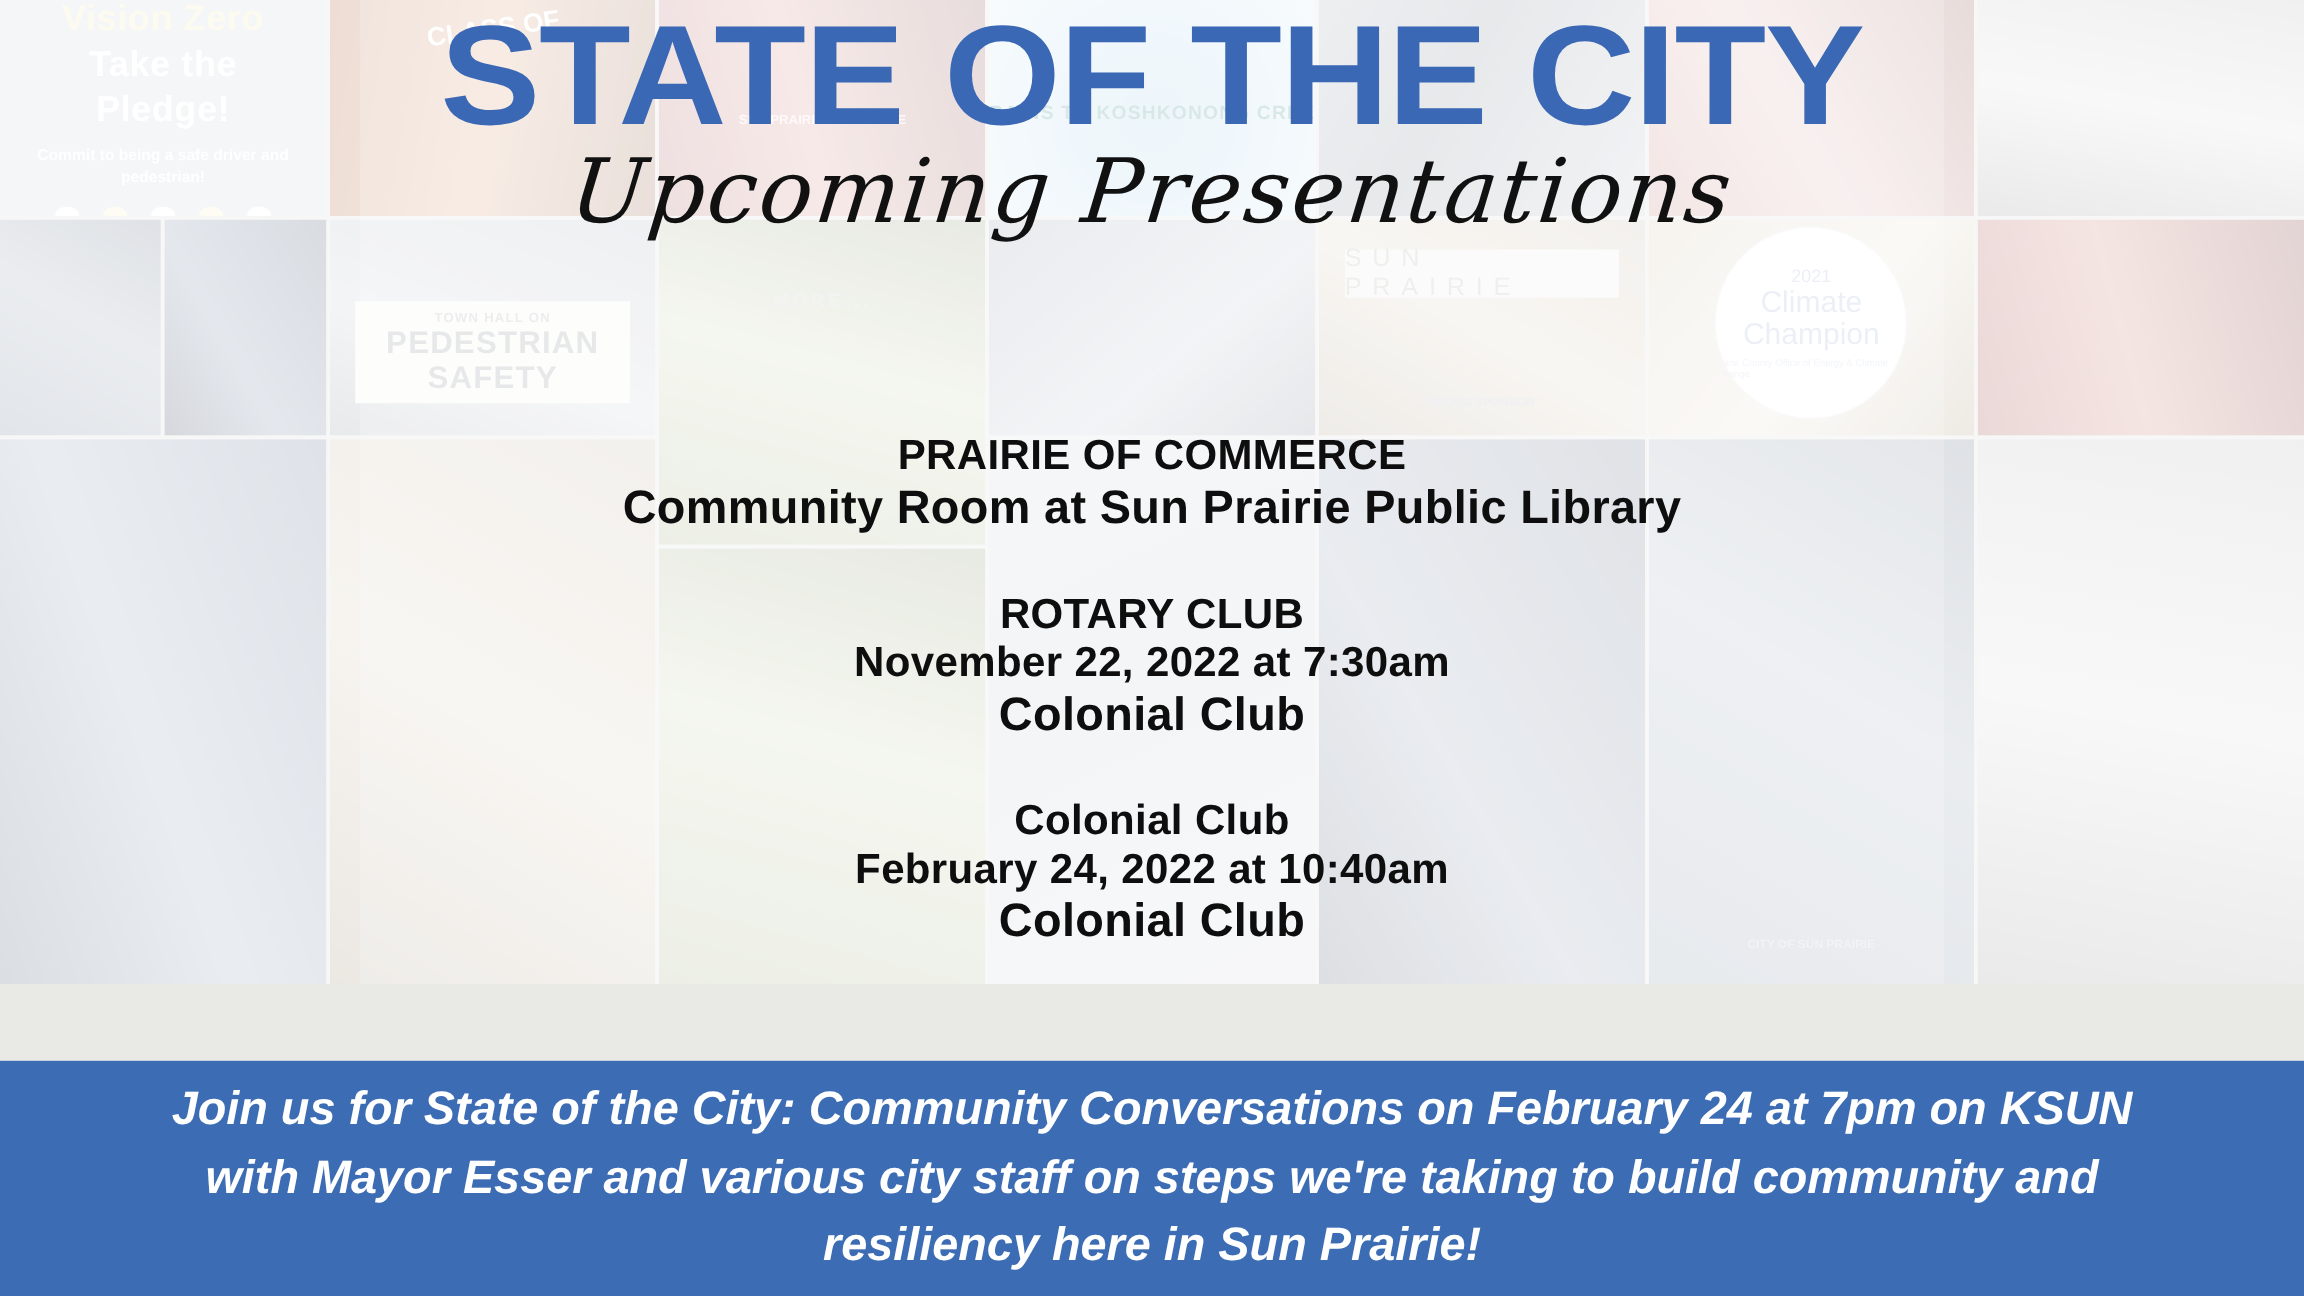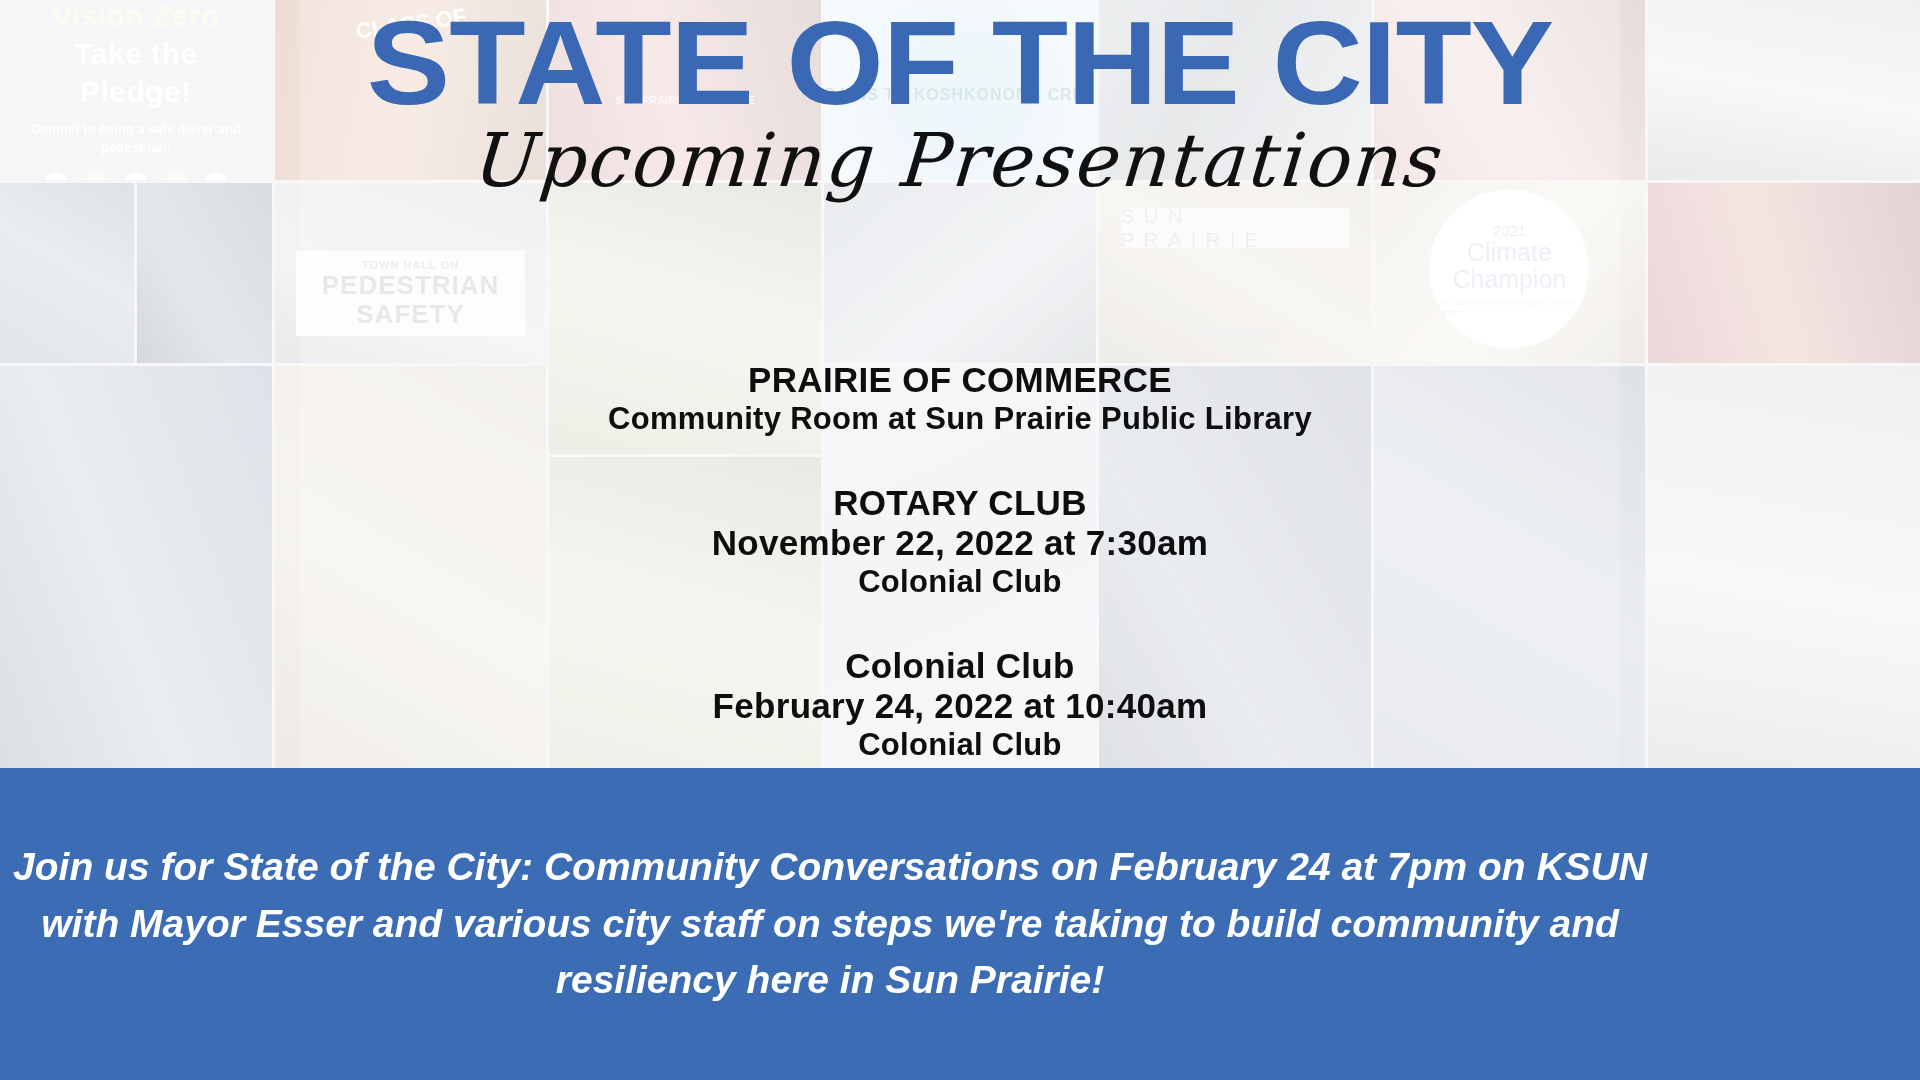--- a/index.html
+++ b/index.html
@@ -86,26 +86,26 @@
             transform:skewX(-6deg); }
 
   
   #events { position:absolute; left:0; right:0; top:360px; text-align:center; }
   .event { margin-bottom:46px; }
   .event:last-child { margin-bottom:0; }
   .ev-title { font-size:35px; font-weight:700; color:#0e0e0e; line-height:1.16;
               letter-spacing:.3px; }
   .ev-date  { font-size:35px; font-weight:700; color:#0e0e0e; line-height:1.16;
               letter-spacing:.3px; }
-  .ev-place { font-size:31px; font-weight:700; color:#0e0e0e; line-height:1.16;
+  .ev-place { font-size:39px; font-weight:700; color:#0e0e0e; line-height:1.16;
               letter-spacing:.3px; }
 
   
-  #footer { position:absolute; left:0; right:0; bottom:0; height:312px;
-            background:#3c6cb3; display:flex; align-items:center; justify-content:flex-start; }
+  #footer { position:absolute; left:0; right:0; bottom:0; height:196px;
+            background:#3c6cb3; display:flex; align-items:center; justify-content:center; }
   #footer-text { width:1660px; text-align:center; color:#ffffff;
                  font-size:39px; font-weight:700; font-style:italic;
                  line-height:1.45; letter-spacing:0px; }
 </style>
 </head>
 <body>
 
 <div id="poster">
 
   <div id="collage">

